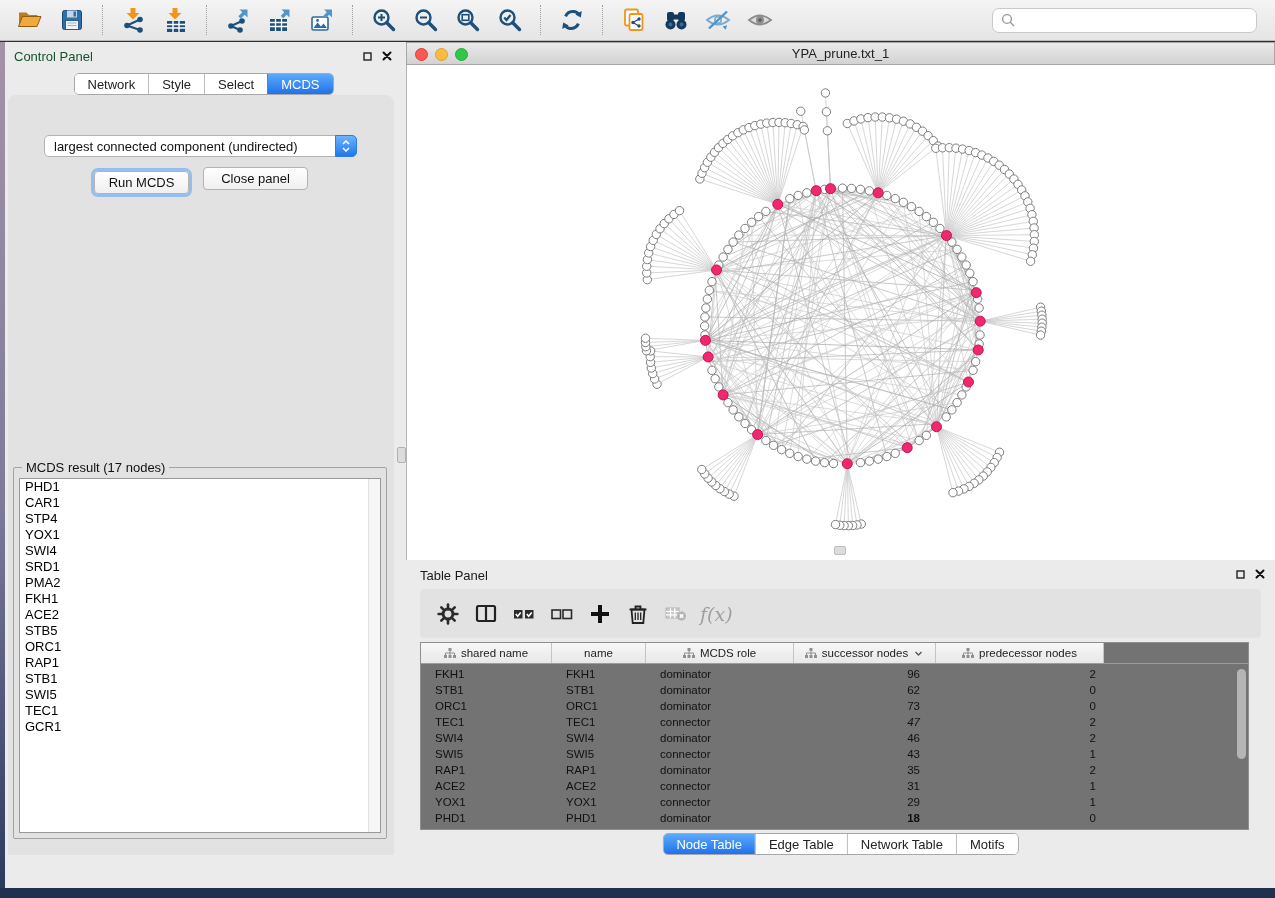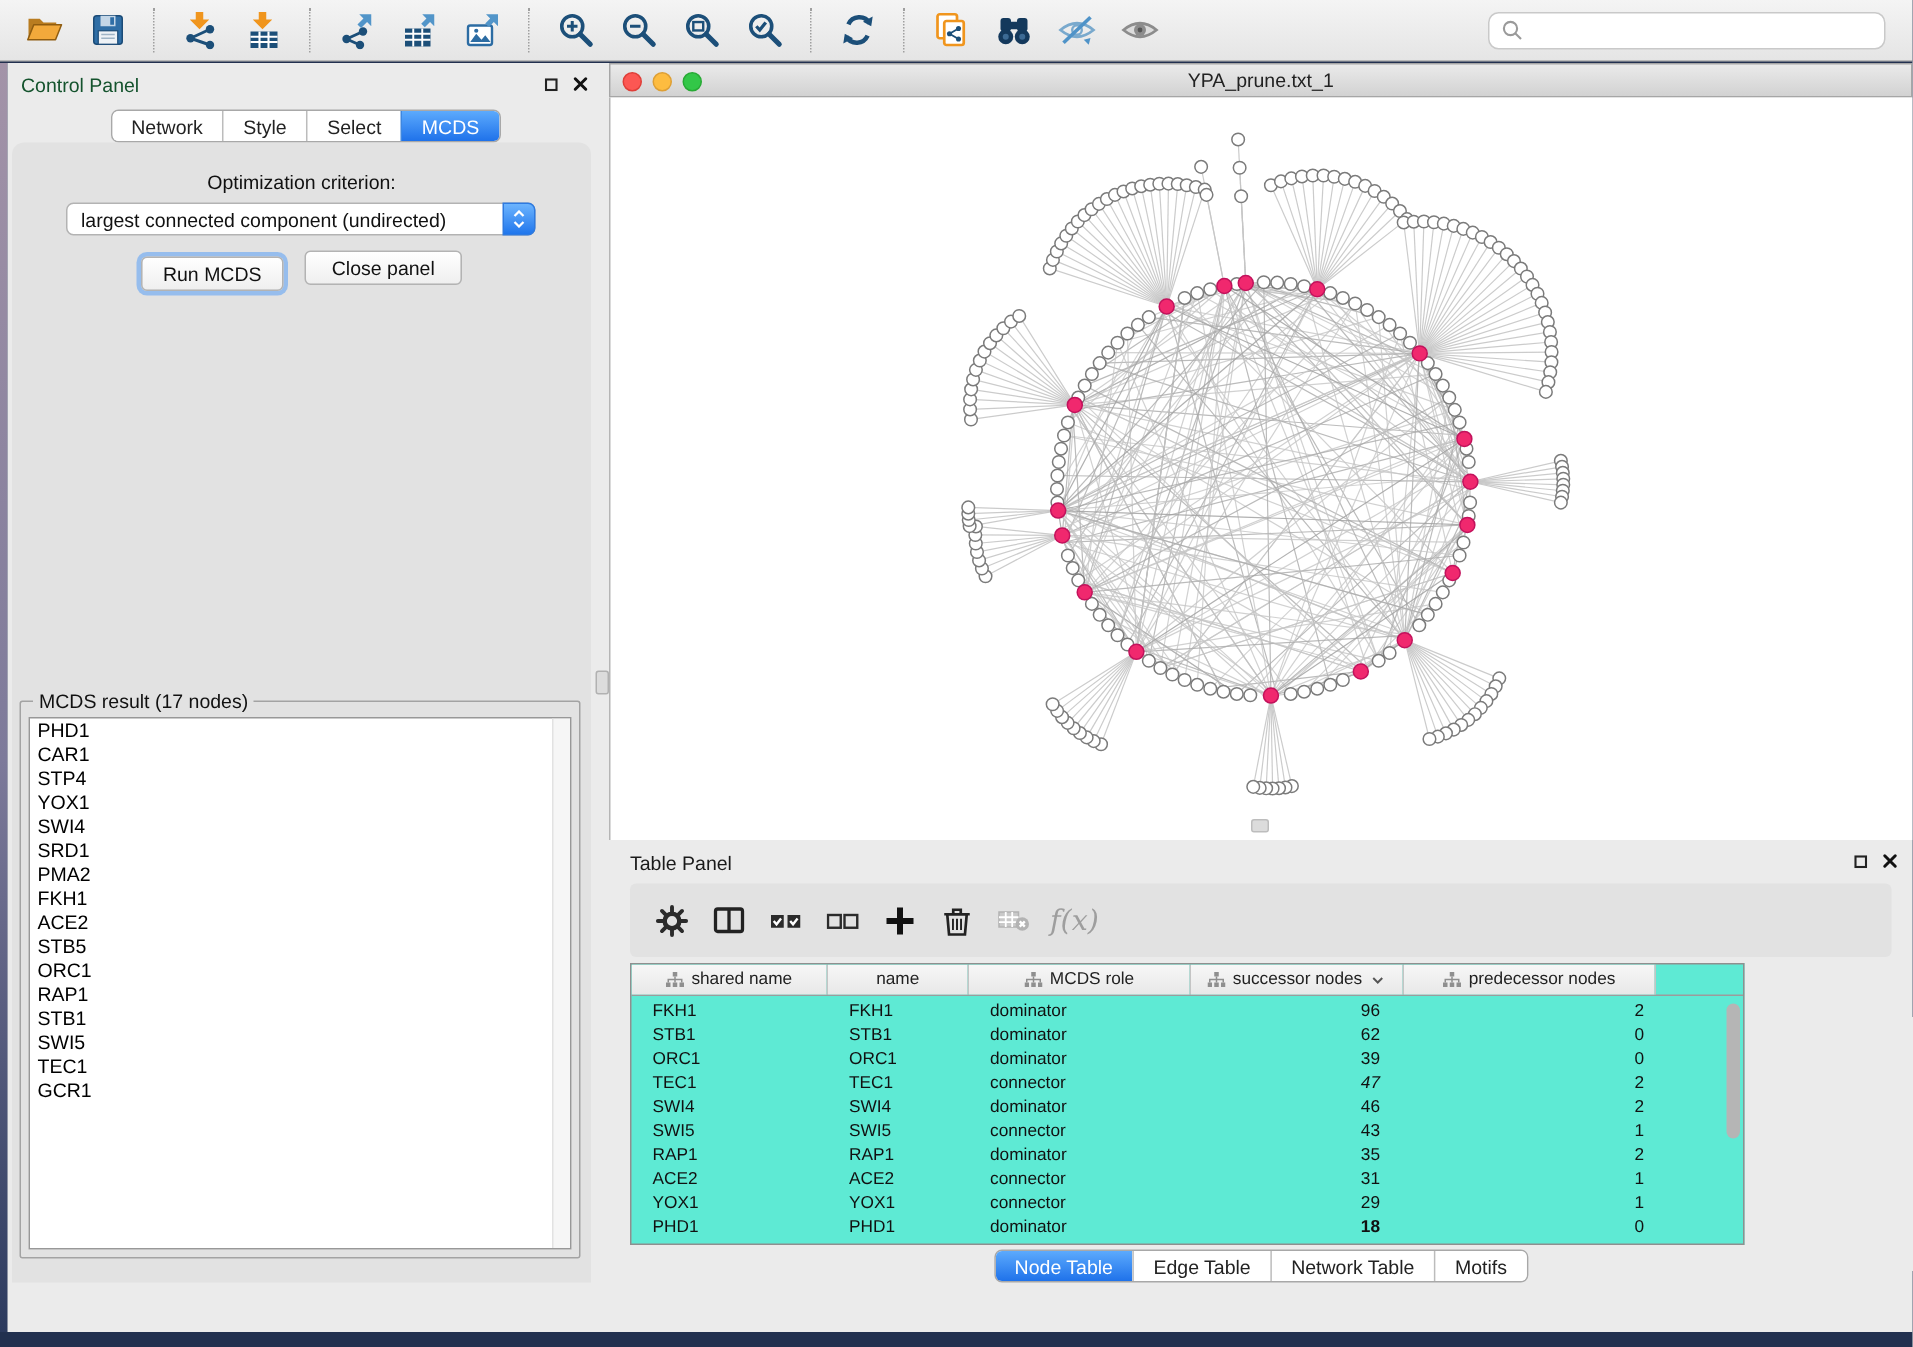--- a/index.html
+++ b/index.html
@@ -66,21 +66,21 @@
        border:1px solid #b1b1b1;border-radius:2px;box-sizing:border-box}
   .vsplit-handle{position:absolute;left:428px;top:504px;width:12px;height:9px;background:#dcdcdc;
        border:1px solid #bdbdbd;border-radius:2px;box-sizing:border-box}
   
   .table-panel{position:absolute;left:401px;top:518px;width:869px;height:298px}
   .tp-title{position:absolute;left:14px;top:8px;font-size:13px;color:#1a1a1a}
   .tp-toolbar{position:absolute;left:14px;top:29px;width:841px;height:49px;background:#e2e2e2;
        border-radius:4px;display:flex;align-items:center;padding-left:10px;gap:2px;box-sizing:border-box}
   .tp-btn{width:36px;height:36px;display:flex;align-items:center;justify-content:center;background:none;border:none;padding:0}
   .fx{font-family:"DejaVu Serif","Liberation Serif",serif;font-style:italic;font-size:19px;color:#9e9e9e;padding-left:4px}
-  .tbl{position:absolute;left:14px;top:82px;width:743px;height:188px;background:#5eead4;
+  .tbl{position:absolute;left:14px;top:82px;width:829px;height:188px;background:#737373;
        border:1px solid #8f8f8f;box-sizing:border-box;overflow:hidden}
   .tbl-head{display:flex;height:20px;border-bottom:1px solid #9c9c9c}
   .th{background:linear-gradient(#f7f7f7,#e8e8e8);border-right:1px solid #c4c4c4;display:flex;
        align-items:center;justify-content:center;gap:5px;font-size:11.5px;color:#222;box-sizing:border-box}
   .tbl-body{padding-top:2px}
   .tr{display:flex;height:16px;align-items:center}
   .td{font-size:11.5px;color:#111;box-sizing:border-box;padding:0 0 0 14px;white-space:nowrap;overflow:hidden}
   .td.right{text-align:right;padding:0 16px 0 0}
   .tr .td:last-child{padding-right:8px}
   .tbl-scroll{position:absolute;right:2px;top:26px;width:9px;height:90px;background:#b5b5b5;border-radius:4.5px}
@@ -264,21 +264,20 @@
       </svg>
     </div>
     <div class="seg cp-tabs" id="ctrl-tabs">
         <div class="seg-tab">Network</div>
         <div class="seg-tab">Style</div>
         <div class="seg-tab">Select</div>
         <div class="seg-tab active">MCDS</div>
       </div>
 
     <div class="cp-body">
-      <div class="opt-label">Optimization criterion:</div>
       <div class="dropdown">
         <span class="dd-text">largest connected component (undirected)</span>
         <span class="dd-stepper">
           <svg width="8" height="5" viewBox="0 0 8 5">
               <path d="M1 4l3-3 3 3" stroke="#fff" stroke-width="1.5" fill="none"></path>
             </svg>
           <svg width="8" height="5" viewBox="0 0 8 5">
               <path d="M1 1l3 3 3-3" stroke="#fff" stroke-width="1.5" fill="none"></path>
             </svg>
         </span>
@@ -1088,21 +1087,21 @@
             <div class="td" style="width: 131px;">STB1</div>
             <div class="td" style="width: 94px;">STB1</div>
             <div class="td" style="width: 148px;">dominator</div>
             <div class="td right" style="width: 142px;">62</div>
             <div class="td right" style="width: 168px;">0</div>
           </div>
           <div class="tr">
             <div class="td" style="width: 131px;">ORC1</div>
             <div class="td" style="width: 94px;">ORC1</div>
             <div class="td" style="width: 148px;">dominator</div>
-            <div class="td right" style="width: 142px;">39</div>
+            <div class="td right" style="width: 142px;">73</div>
             <div class="td right" style="width: 168px;">0</div>
           </div>
           <div class="tr">
             <div class="td" style="width: 131px;">TEC1</div>
             <div class="td" style="width: 94px;">TEC1</div>
             <div class="td" style="width: 148px;">connector</div>
             <div class="td right" style="width: 142px; font-style: italic;">47</div>
             <div class="td right" style="width: 168px;">2</div>
           </div>
           <div class="tr">

